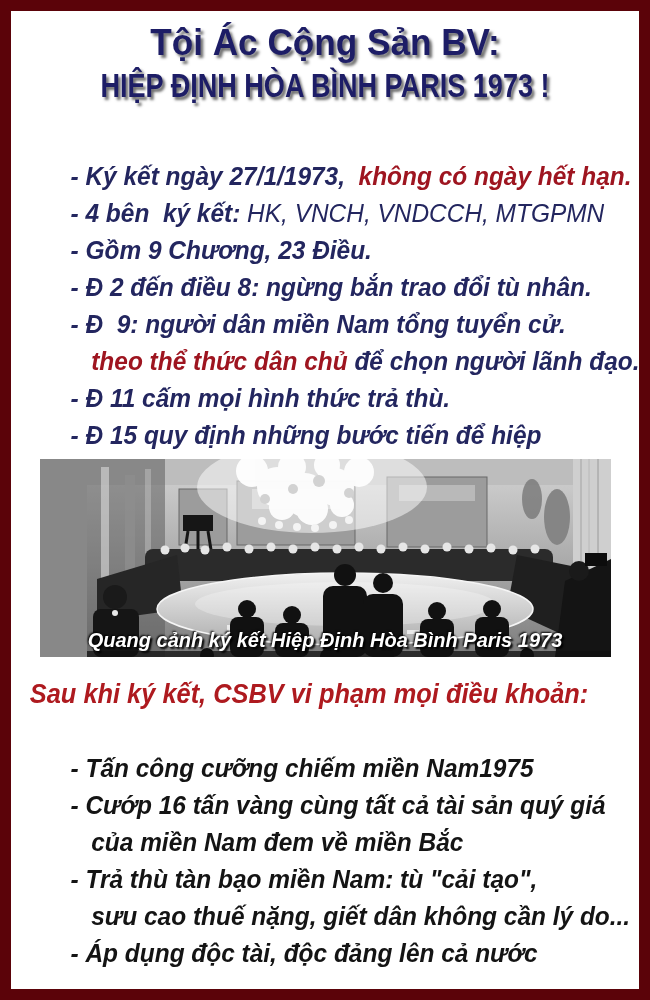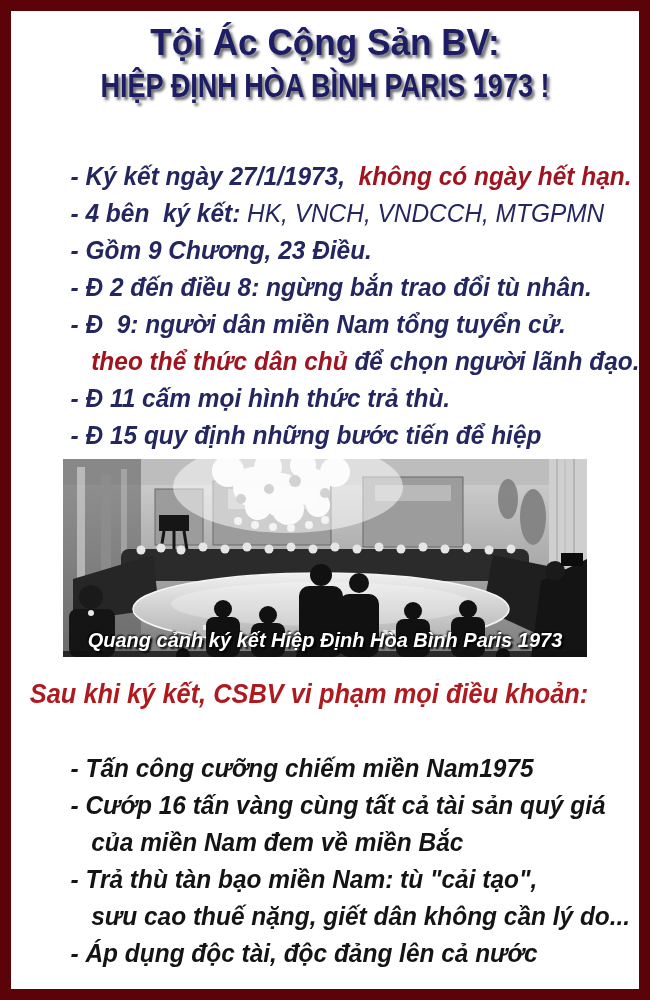--- a/index.html
+++ b/index.html
@@ -41,20 +41,21 @@
   .c-navy-reg { color: #23265f; font-weight: 400; }
   .c-red { color: #9e1520; }
   .c-black { color: #141414; }
   
   .photo-wrap {
     position: relative;
     width: 524px;
     height: 198px;
     margin: 5px auto 0 auto;
     background: #888;
+    padding-left: 47px;
   }
   .photo-wrap svg { display: block; }
   .photo-caption {
     position: absolute;
     left: 0; right: 0; bottom: 5px;
     text-align: center;
     color: #ffffff;
     font-style: italic;
     font-weight: bold;
     font-size: 20px;

